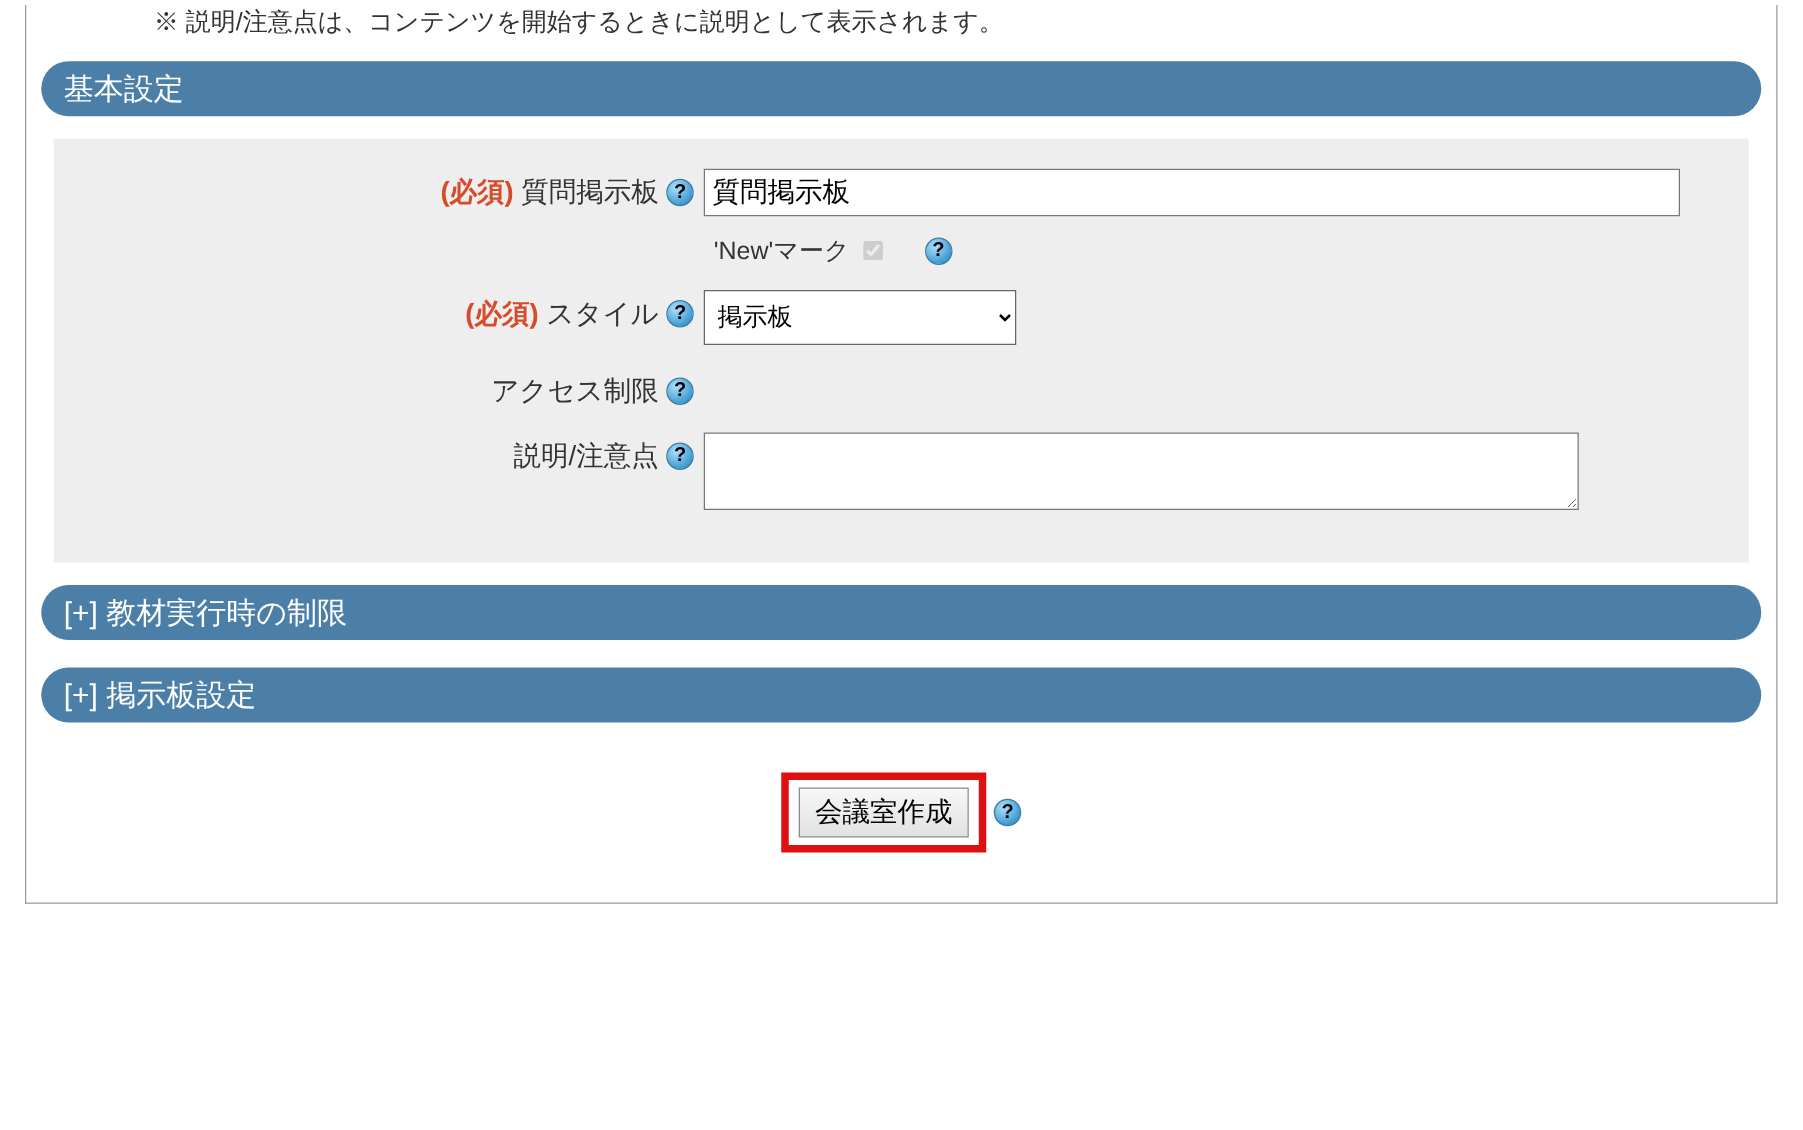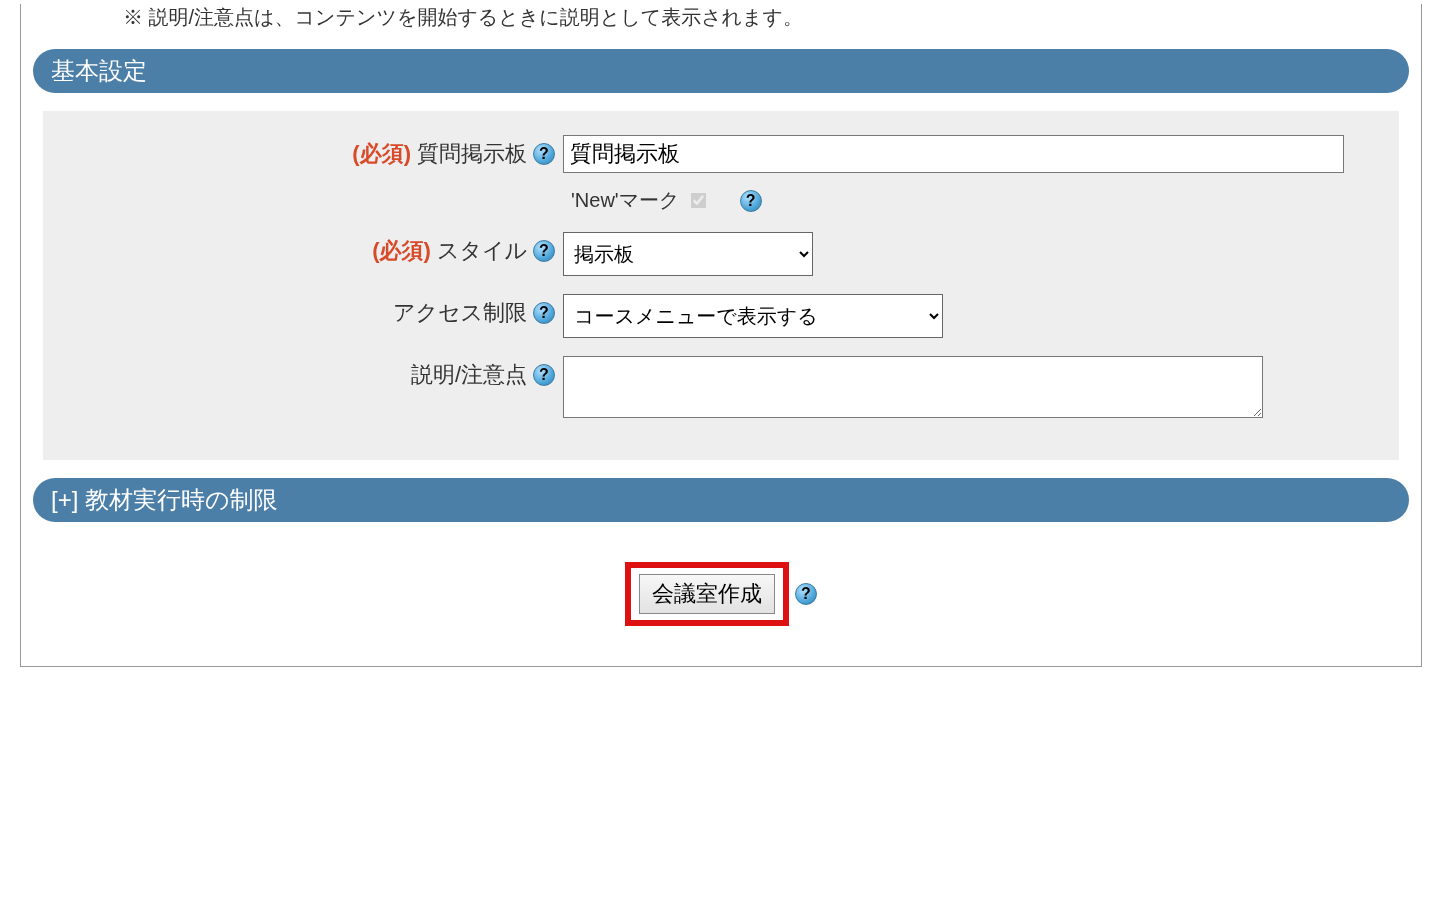--- a/index.html
+++ b/index.html
@@ -169,41 +169,37 @@
           <option>掲示板</option>
         </select>
       </div>
     </div>
 
     <div class="form-row">
       <div class="label-cell">
         <span>アクセス制限</span>
         <span class="help-icon">?</span>
       </div>
-      <div class="field-cell">
-        <select class="access-sel">
-          <option>コースメニューで表示する</option>
-        </select>
-      </div>
     </div>
 
     <div class="form-row">
       <div class="label-cell">
         <span>説明/注意点</span>
         <span class="help-icon">?</span>
       </div>
       <div class="field-cell">
         <textarea class="desc" style=""></textarea>
       </div>
     </div>
 
   </div>
 
   <div class="section-bar">[+] 教材実行時の制限</div>
 
+  <div class="section-bar" style="margin-top:22px;">[+] 掲示板設定</div>
 
   <div class="buttons-area">
     <div class="btn-row">
       <span class="highlight-box">
         <button class="std">会議室作成</button>
       </span>
       <span class="help-icon">?</span>
     </div>
   </div>
 

